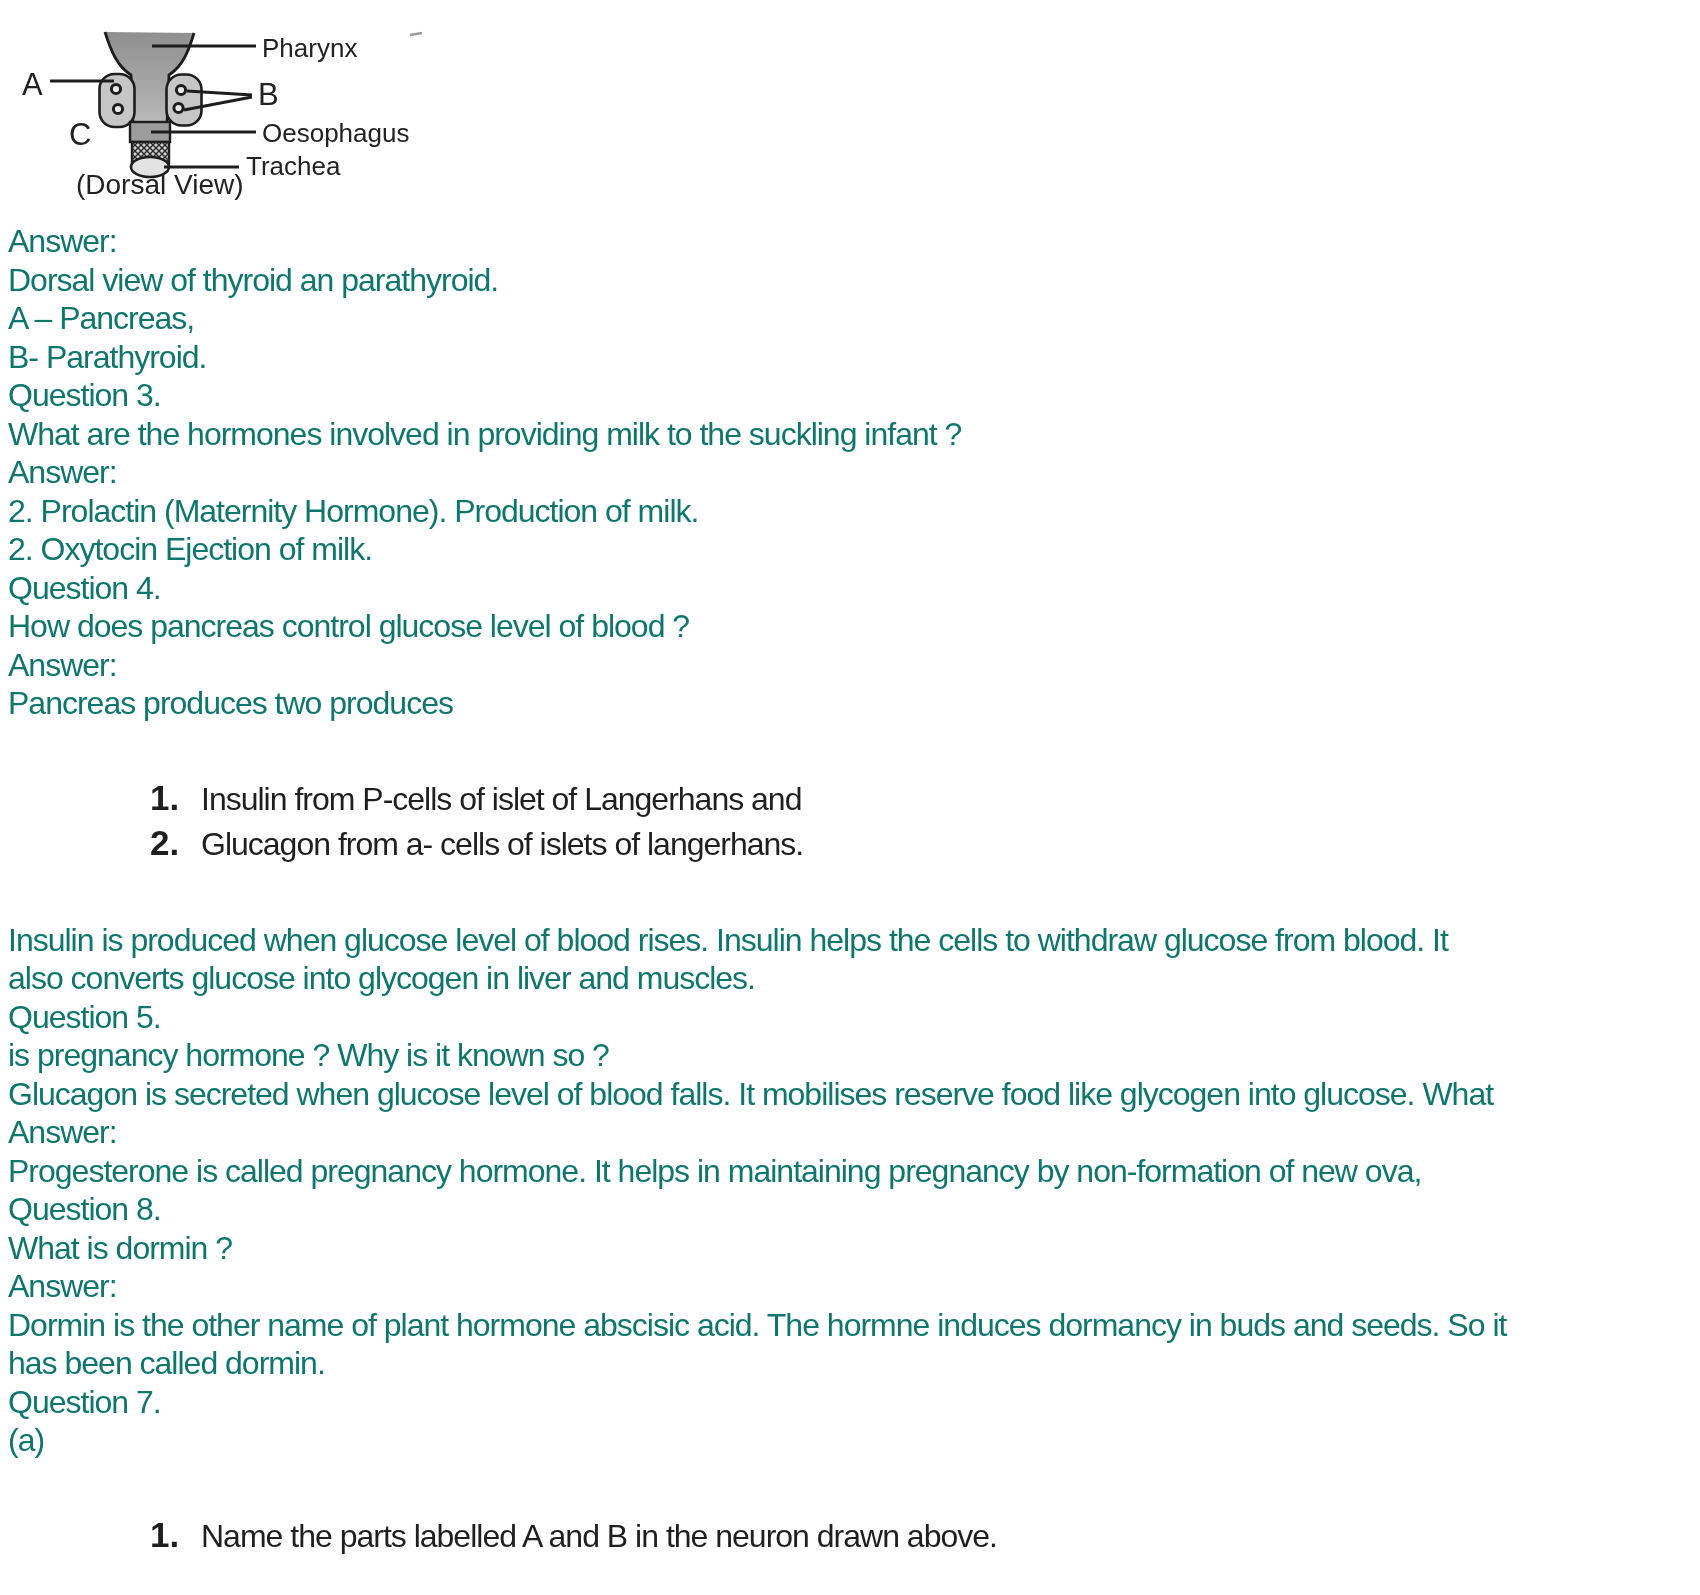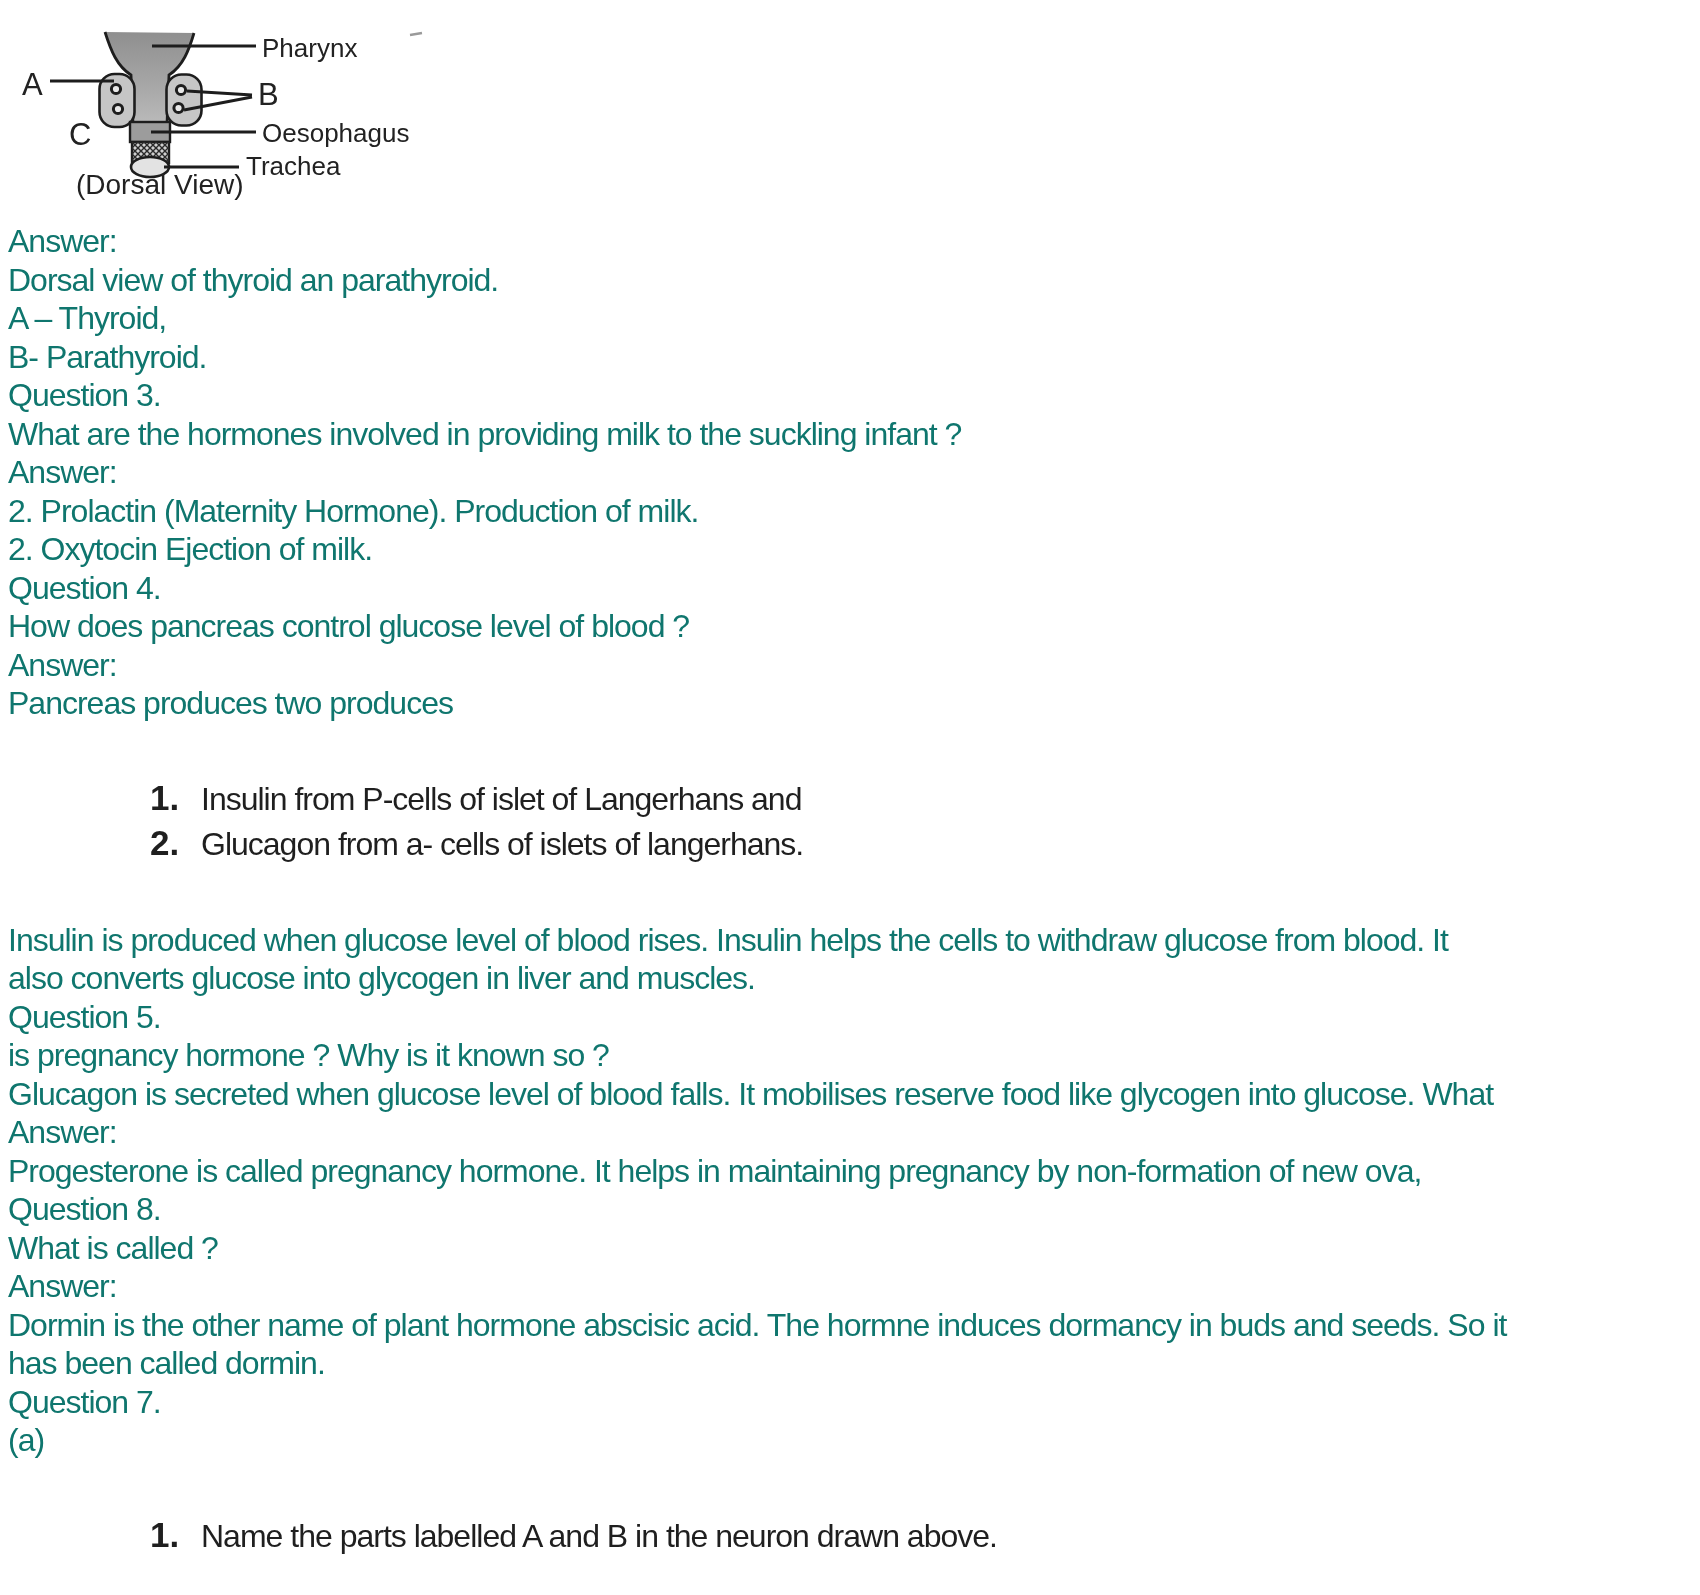--- a/index.html
+++ b/index.html
@@ -103,21 +103,21 @@
       <text class="dletter" x="63" y="141">C</text>
       <text class="dlabel" x="256" y="138">Oesophagus</text>
       <text class="dlabel" x="240" y="171">Trachea</text>
       <text class="dcaption" x="70" y="190">(Dorsal View)</text>
     </svg>
   </figure>
 
   <div class="content" id="content">
       <div class="tline">Answer:</div>
       <div class="tline">Dorsal view of thyroid an parathyroid.</div>
-      <div class="tline">A – Thyroid,</div>
+      <div class="tline">A – Pancreas,</div>
       <div class="tline">B- Parathyroid.</div>
       <div class="tline">Question 3.</div>
       <div class="tline">What are the hormones involved in providing milk to the suckling infant ?</div>
       <div class="tline">Answer:</div>
       <div class="tline">2. Prolactin (Maternity Hormone). Production of milk.</div>
       <div class="tline">2. Oxytocin Ejection of milk.</div>
       <div class="tline">Question 4.</div>
       <div class="tline">How does pancreas control glucose level of blood ?</div>
       <div class="tline">Answer:</div>
       <div class="tline">Pancreas produces two produces</div>
@@ -126,21 +126,21 @@
         <div class="li"><span class="num">2.</span><span>Glucagon from a- cells of islets of langerhans.</span></div>
       </div>
       <div class="tline">Insulin is produced when glucose level of blood rises. Insulin helps the cells to withdraw glucose from blood. It</div>
       <div class="tline">also converts glucose into glycogen in liver and muscles.</div>
       <div class="tline">Question 5.</div>
       <div class="tline">is pregnancy hormone ? Why is it known so ?</div>
       <div class="tline">Glucagon is secreted when glucose level of blood falls. It mobilises reserve food like glycogen into glucose. What</div>
       <div class="tline">Answer:</div>
       <div class="tline">Progesterone is called pregnancy hormone. It helps in maintaining pregnancy by non-formation of new ova,</div>
       <div class="tline">Question 8.</div>
-      <div class="tline">What is called ?</div>
+      <div class="tline">What is dormin ?</div>
       <div class="tline">Answer:</div>
       <div class="tline">Dormin is the other name of plant hormone abscisic acid. The hormne induces dormancy in buds and seeds. So it</div>
       <div class="tline">has been called dormin.</div>
       <div class="tline">Question 7.</div>
       <div class="tline">(a)</div>
       <div class="olist">
         <div class="li"><span class="num">1.</span><span>Name the parts labelled A and B in the neuron drawn above.</span></div>
       </div>
     </div>
 

